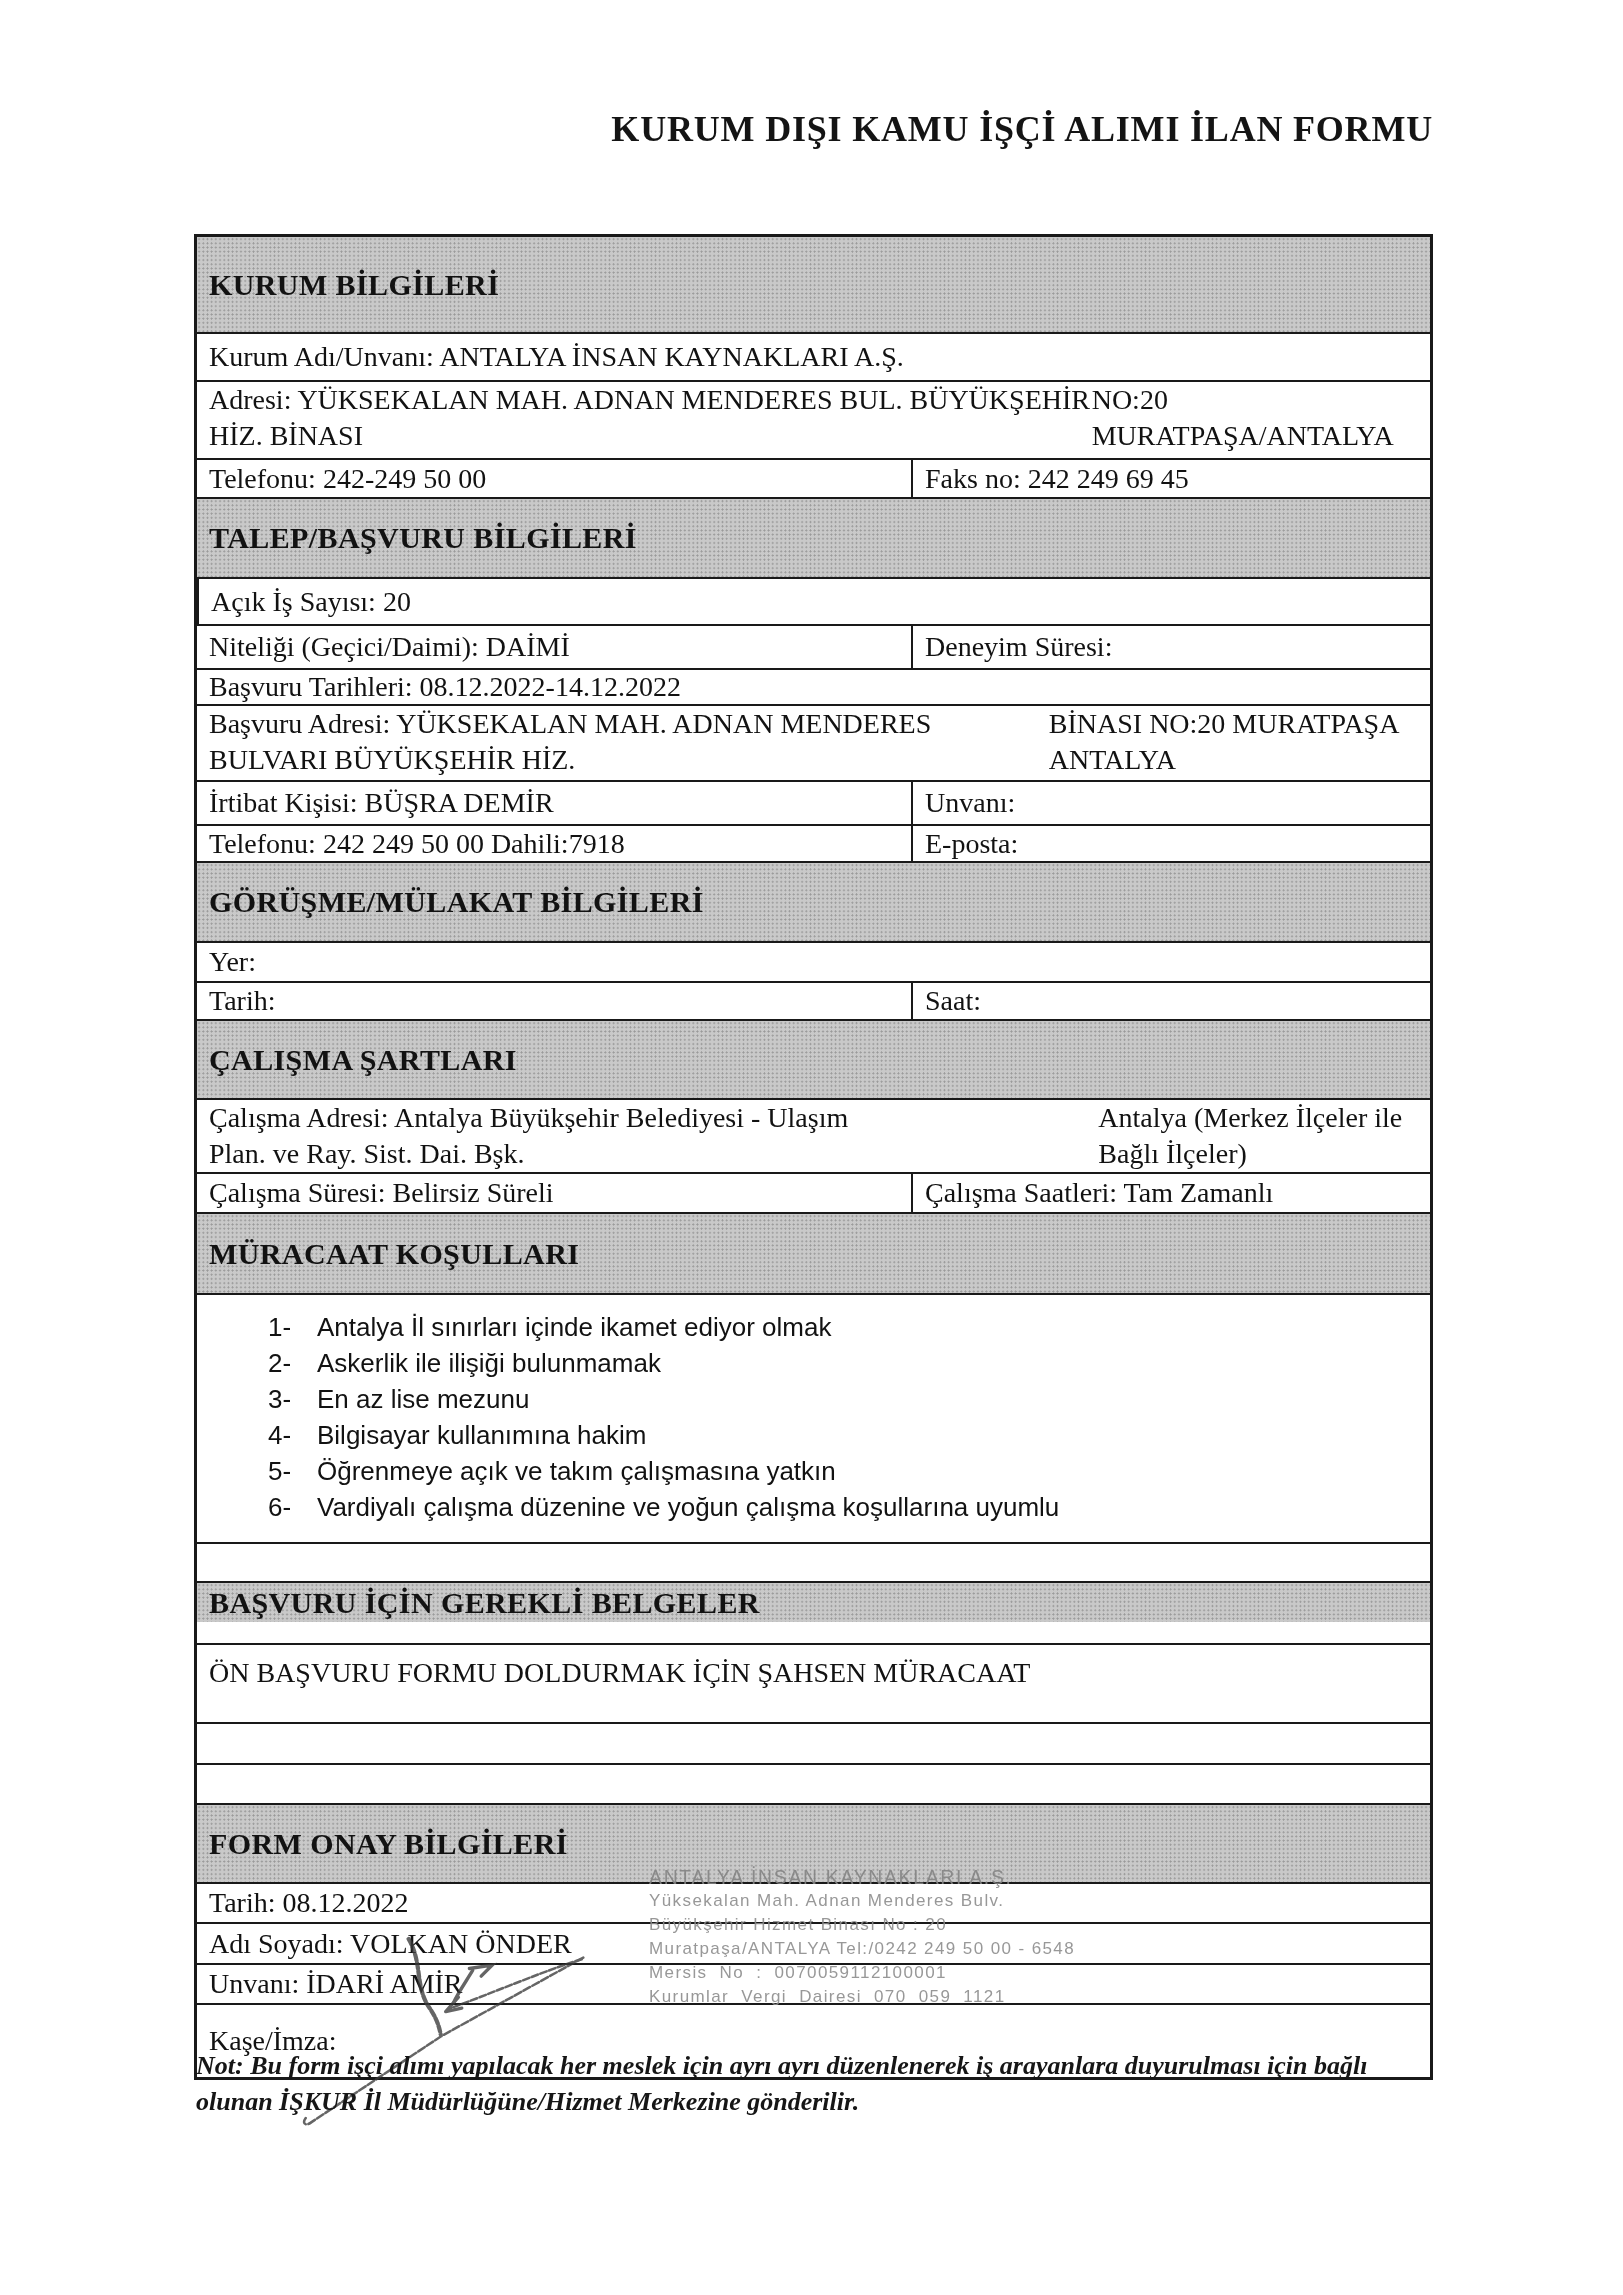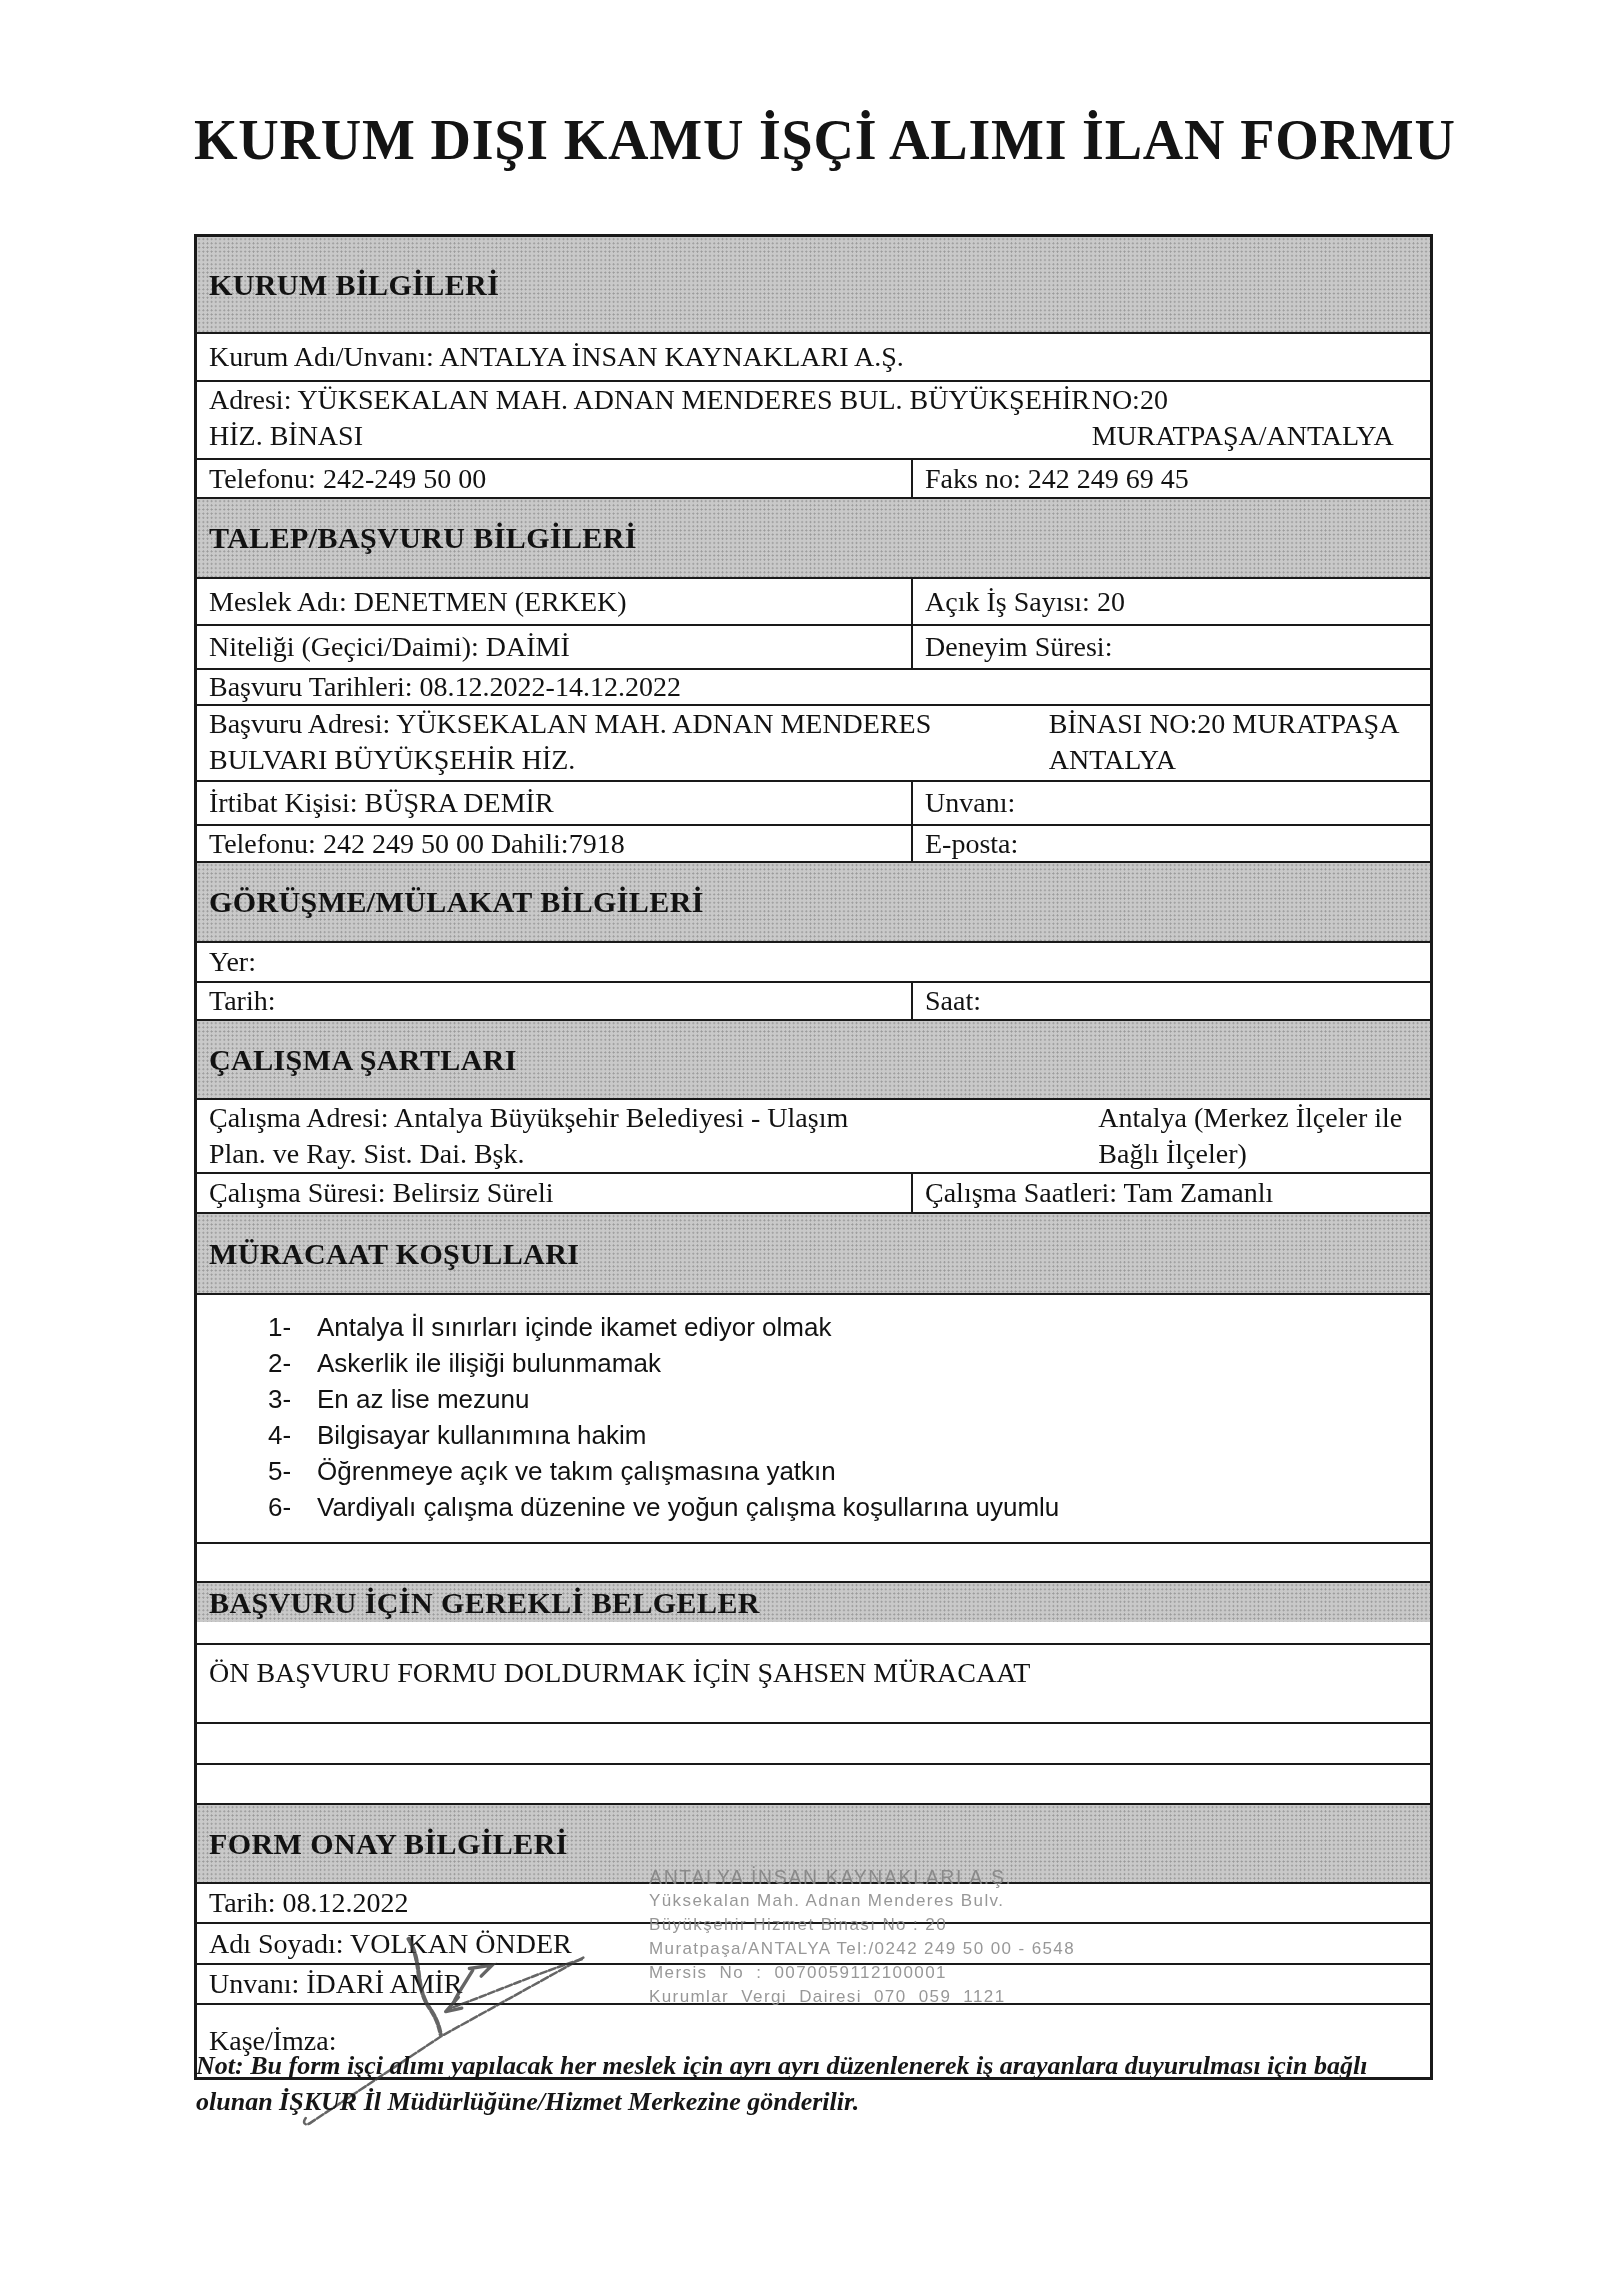--- a/index.html
+++ b/index.html
@@ -12,21 +12,21 @@
     color: #121212;
     overflow: hidden;
   }
   .title {
     position: absolute;
     left: 194px;
     top: 108px;
     width: 1239px;
     text-align: right;
     font-family: "Liberation Serif", serif;
-    font-size: 56px;
+    font-size: 36px;
     font-weight: bold;
     letter-spacing: 0.8px;
     color: #141414;
     margin: 0;
     white-space: nowrap;
   }
   .form-table {
     position: absolute;
     left: 194px;
     top: 234px;
@@ -129,21 +129,20 @@
       <div class="ln">Adresi: YÜKSEKALAN MAH. ADNAN MENDERES BUL. BÜYÜKŞEHİR HİZ. BİNASI</div>
       <div class="ln">NO:20 MURATPAŞA/ANTALYA</div>
     </div>
     <div class="row split" style="height:39px">
       <div class="cl">Telefonu: 242-249 50 00</div>
       <div class="cr">Faks no: 242 249 69 45</div>
     </div>
 
     <div class="row sec-header" style="height:80px">TALEP/BAŞVURU BİLGİLERİ</div>
     <div class="row split" style="height:47px">
-      <div class="cl">Meslek Adı: DENETMEN (ERKEK)</div>
       <div class="cr">Açık İş Sayısı: 20</div>
     </div>
     <div class="row split" style="height:44px">
       <div class="cl">Niteliği (Geçici/Daimi): DAİMİ</div>
       <div class="cr">Deneyim Süresi:</div>
     </div>
     <div class="row" style="height:36px">Başvuru Tarihleri: 08.12.2022-14.12.2022</div>
     <div class="row two-line" style="height:76px">
       <div class="ln">Başvuru Adresi: YÜKSEKALAN MAH. ADNAN MENDERES BULVARI BÜYÜKŞEHİR HİZ.</div>
       <div class="ln">BİNASI NO:20 MURATPAŞA ANTALYA</div>

